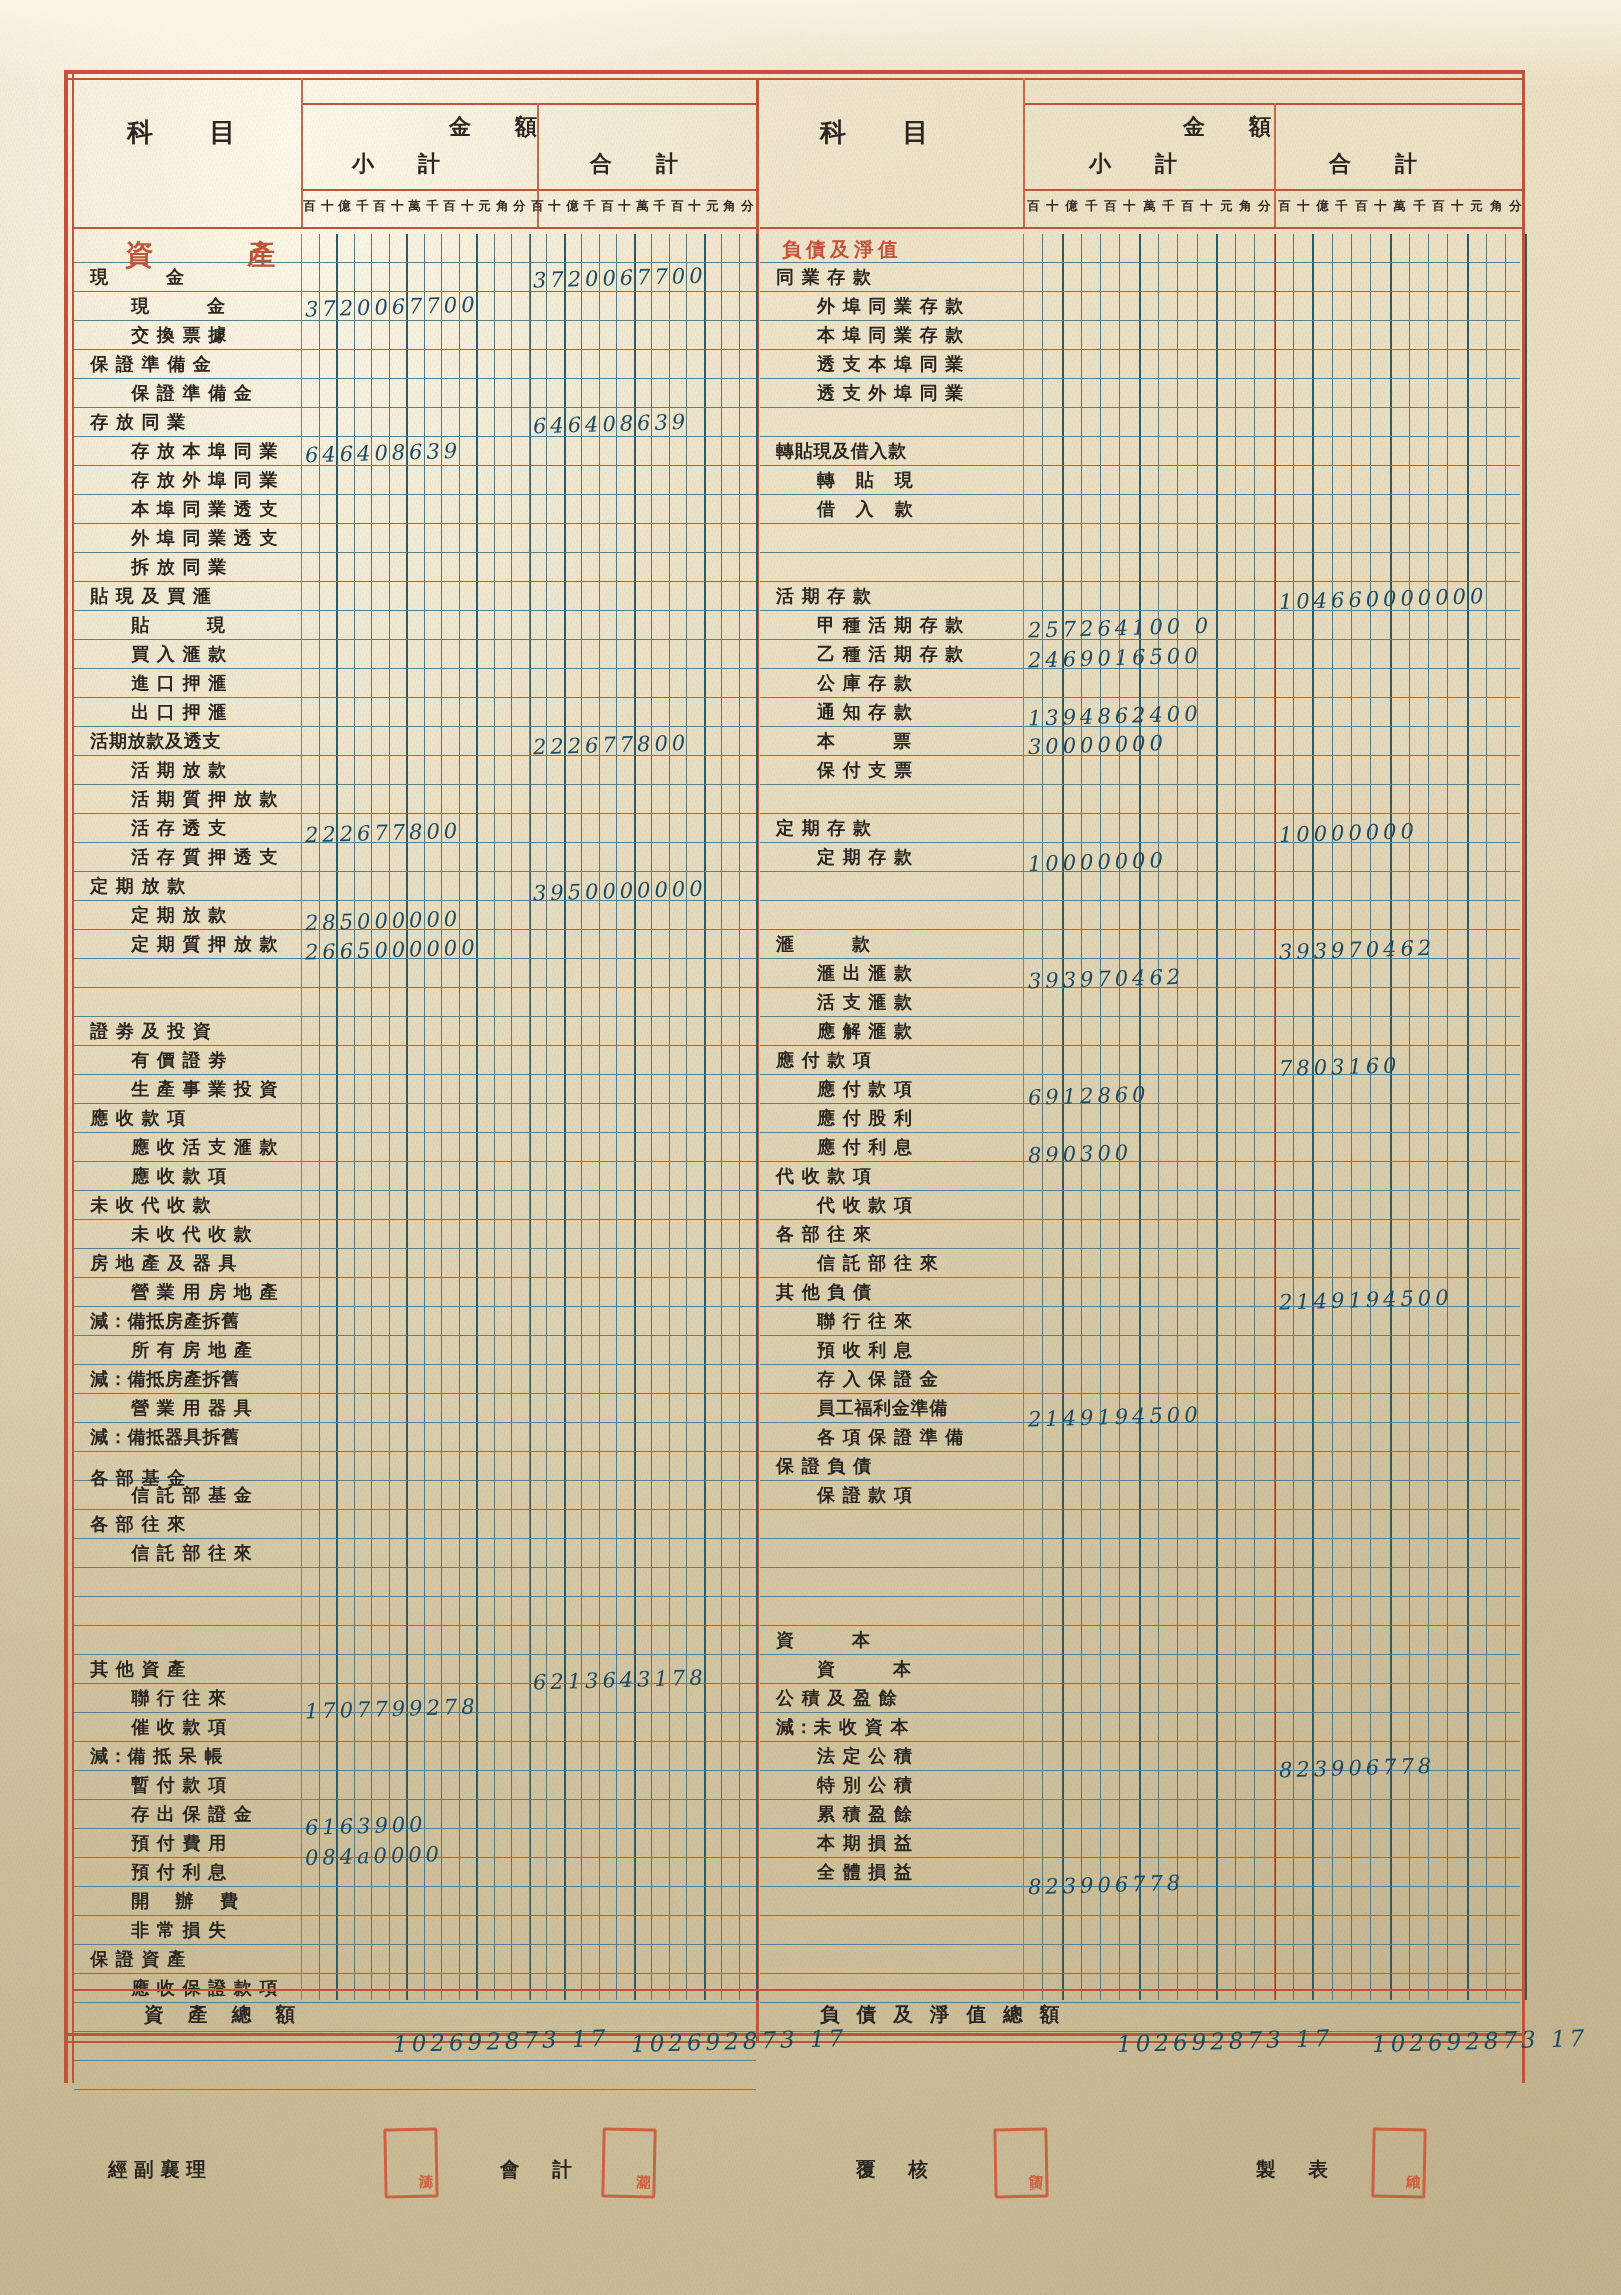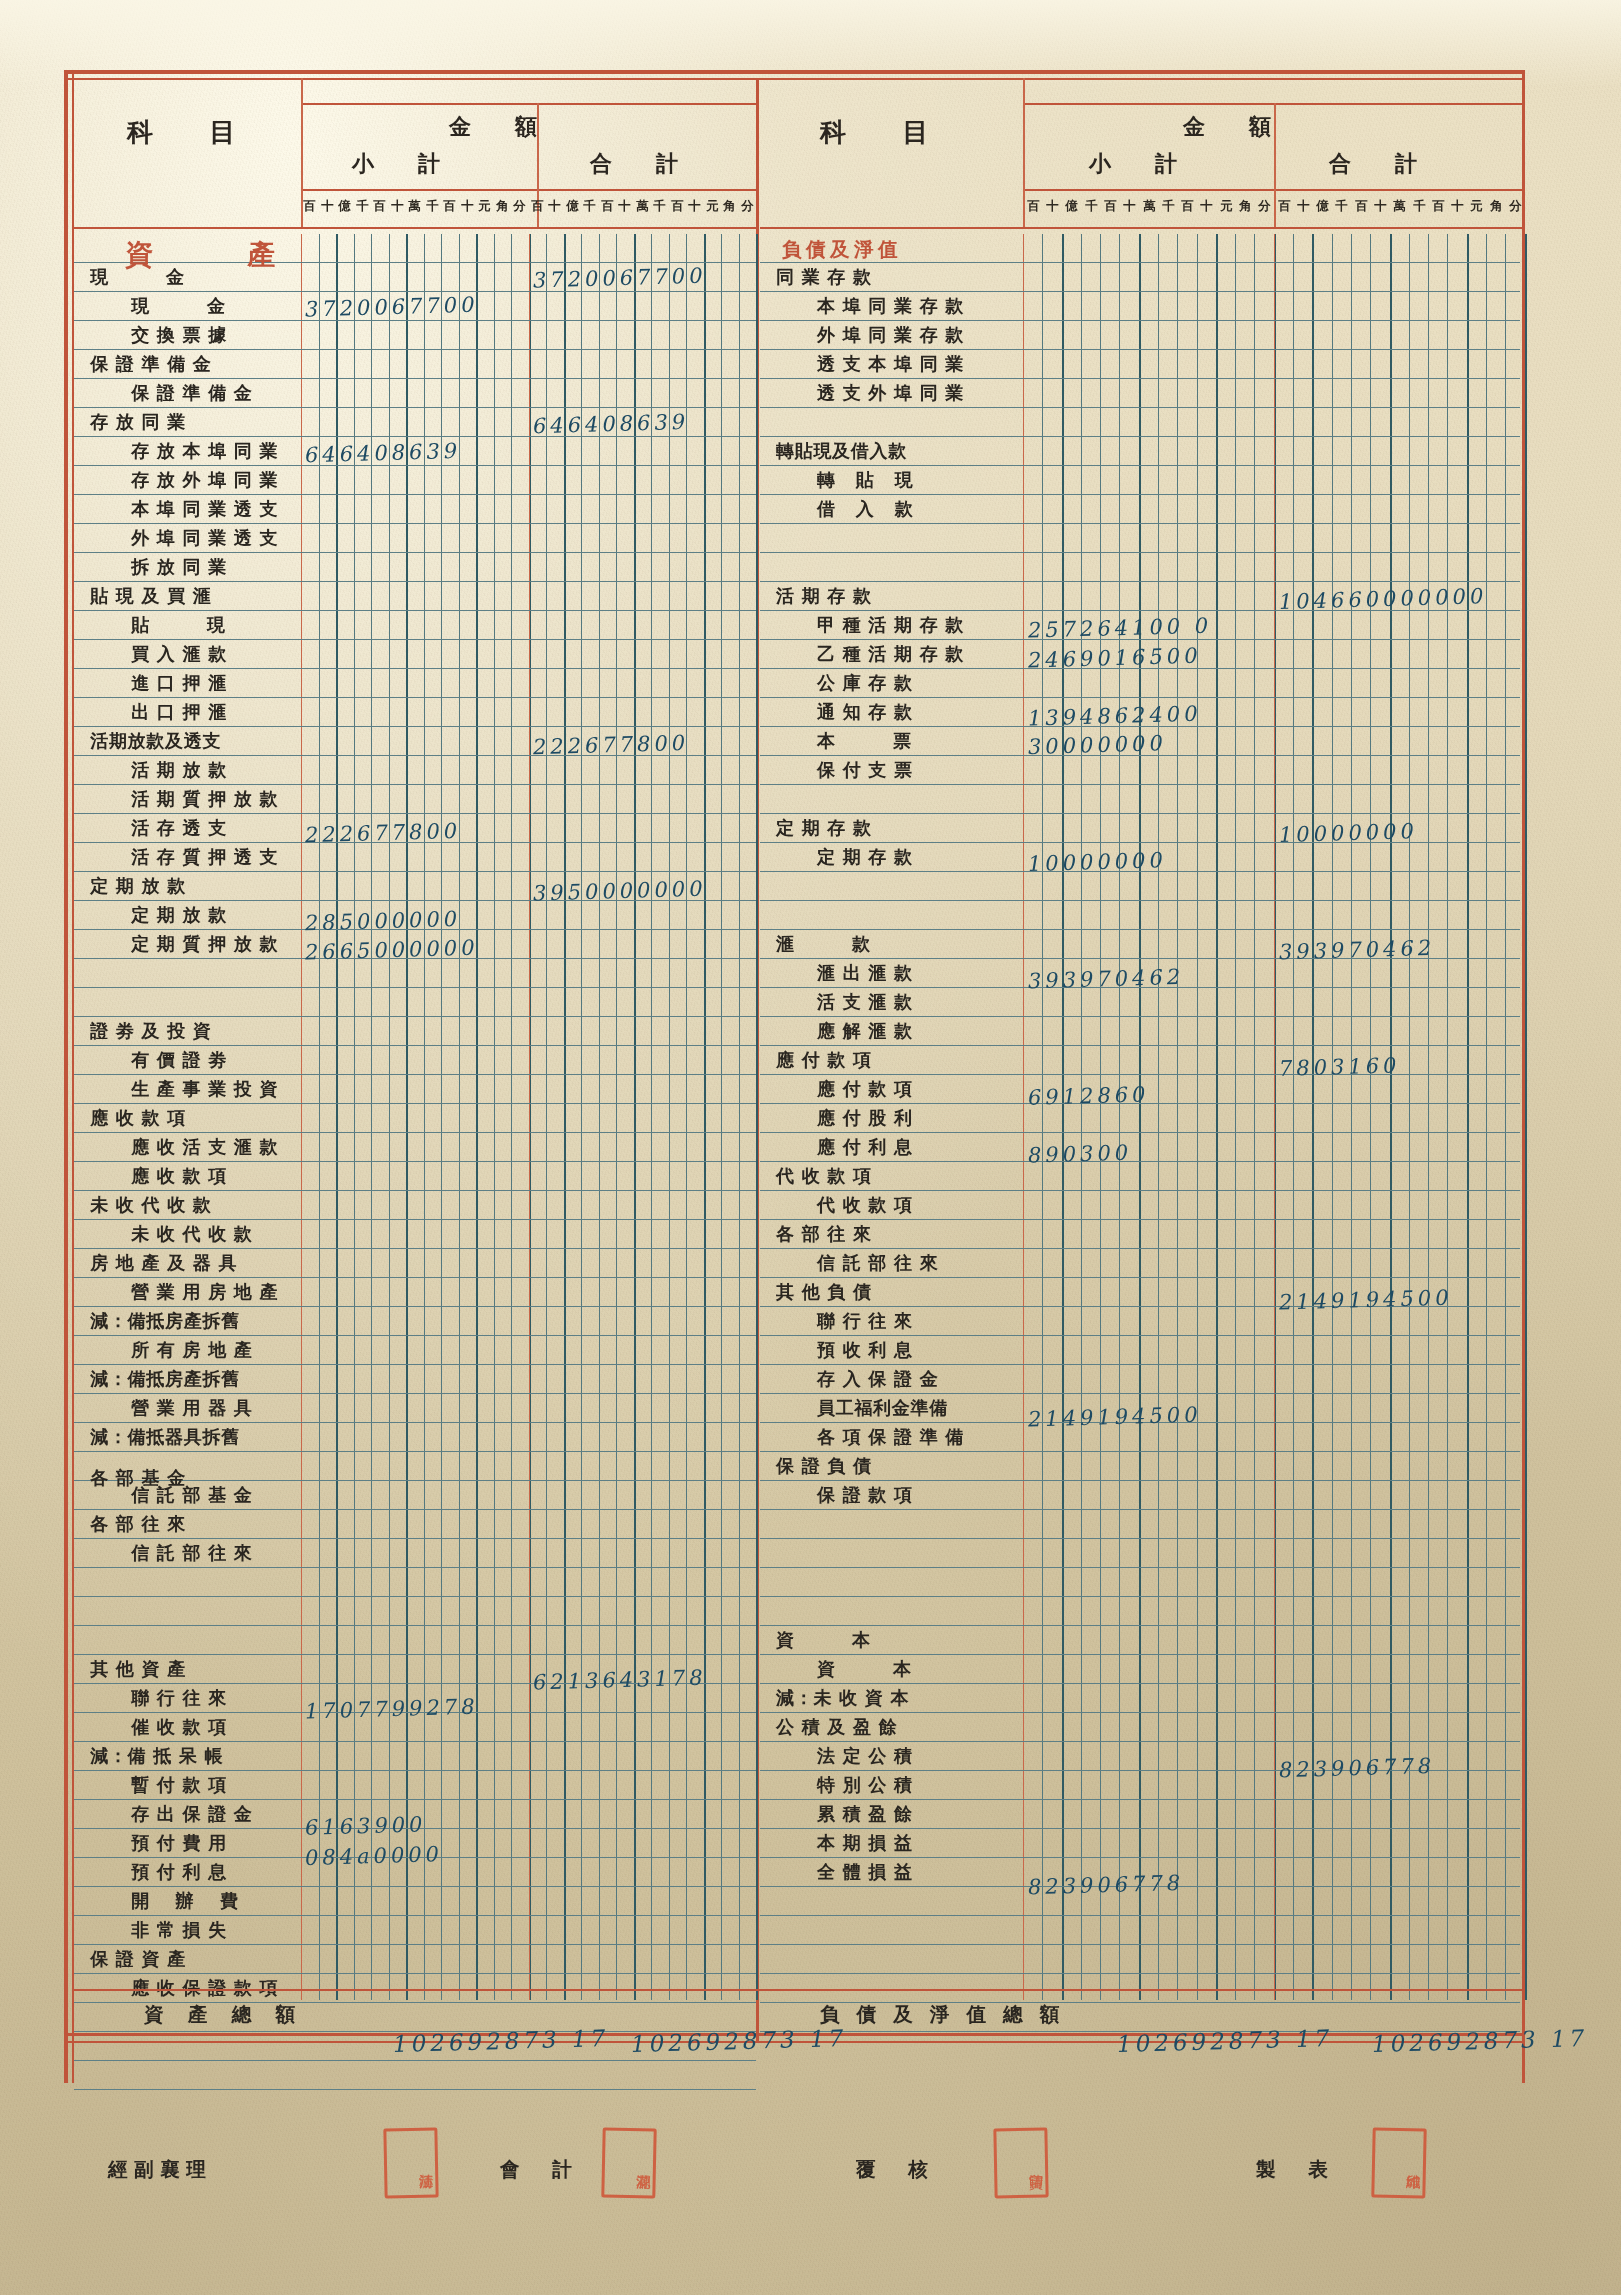--- a/index.html
+++ b/index.html
@@ -471,26 +471,26 @@
       <div class="row blank"></div>
     </div>
   <div class="rows right" id="rows-r">
       <div class="row">
         <div class="sect r">負債及淨值</div>
       </div>
       <div class="row">
         <div class="lbl t0" style="letter-spacing: 0.7px;">同 業 存 款</div>
       </div>
       <div class="row">
+        <div class="lbl t1" style="letter-spacing: 0.7px;">外 埠 同 業 存 款</div>
+      </div>
+      <div class="row">
         <div class="lbl t1" style="letter-spacing: 0.7px;">本 埠 同 業 存 款</div>
       </div>
       <div class="row">
-        <div class="lbl t1" style="letter-spacing: 0.7px;">外 埠 同 業 存 款</div>
-      </div>
-      <div class="row">
         <div class="lbl t1" style="letter-spacing: 0.7px;">透 支 本 埠 同 業</div>
       </div>
       <div class="row">
         <div class="lbl t1" style="letter-spacing: 0.7px;">透 支 外 埠 同 業</div>
       </div>
       <div class="row blank"></div>
       <div class="row">
         <div class="lbl t0" style="letter-spacing: 0.7px;">轉貼現及借入款</div>
       </div>
       <div class="row">
@@ -595,24 +595,24 @@
       <div class="row blank"></div>
       <div class="row blank"></div>
       <div class="row blank"></div>
       <div class="row">
         <div class="lbl t0" style="letter-spacing: 7.3px;">資　　本</div>
       </div>
       <div class="row">
         <div class="lbl t1" style="letter-spacing: 7.3px;">資　　本</div>
       </div>
       <div class="row">
+        <div class="lbl t0" style="letter-spacing: 0.7px;">公 積 及 盈 餘</div>
+      </div>
+      <div class="row">
         <div class="lbl t0" style="letter-spacing: 0.7px;">減：未 收 資 本</div>
-      </div>
-      <div class="row">
-        <div class="lbl t0" style="letter-spacing: 0.7px;">公 積 及 盈 餘</div>
       </div>
       <div class="row">
         <div class="lbl t1" style="letter-spacing: 0.7px;">法 定 公 積</div>
       </div>
       <div class="row">
         <div class="lbl t1" style="letter-spacing: 0.7px;">特 別 公 積</div>
       </div>
       <div class="row">
         <div class="lbl t1" style="letter-spacing: 0.7px;">累 積 盈 餘</div>
       </div>

